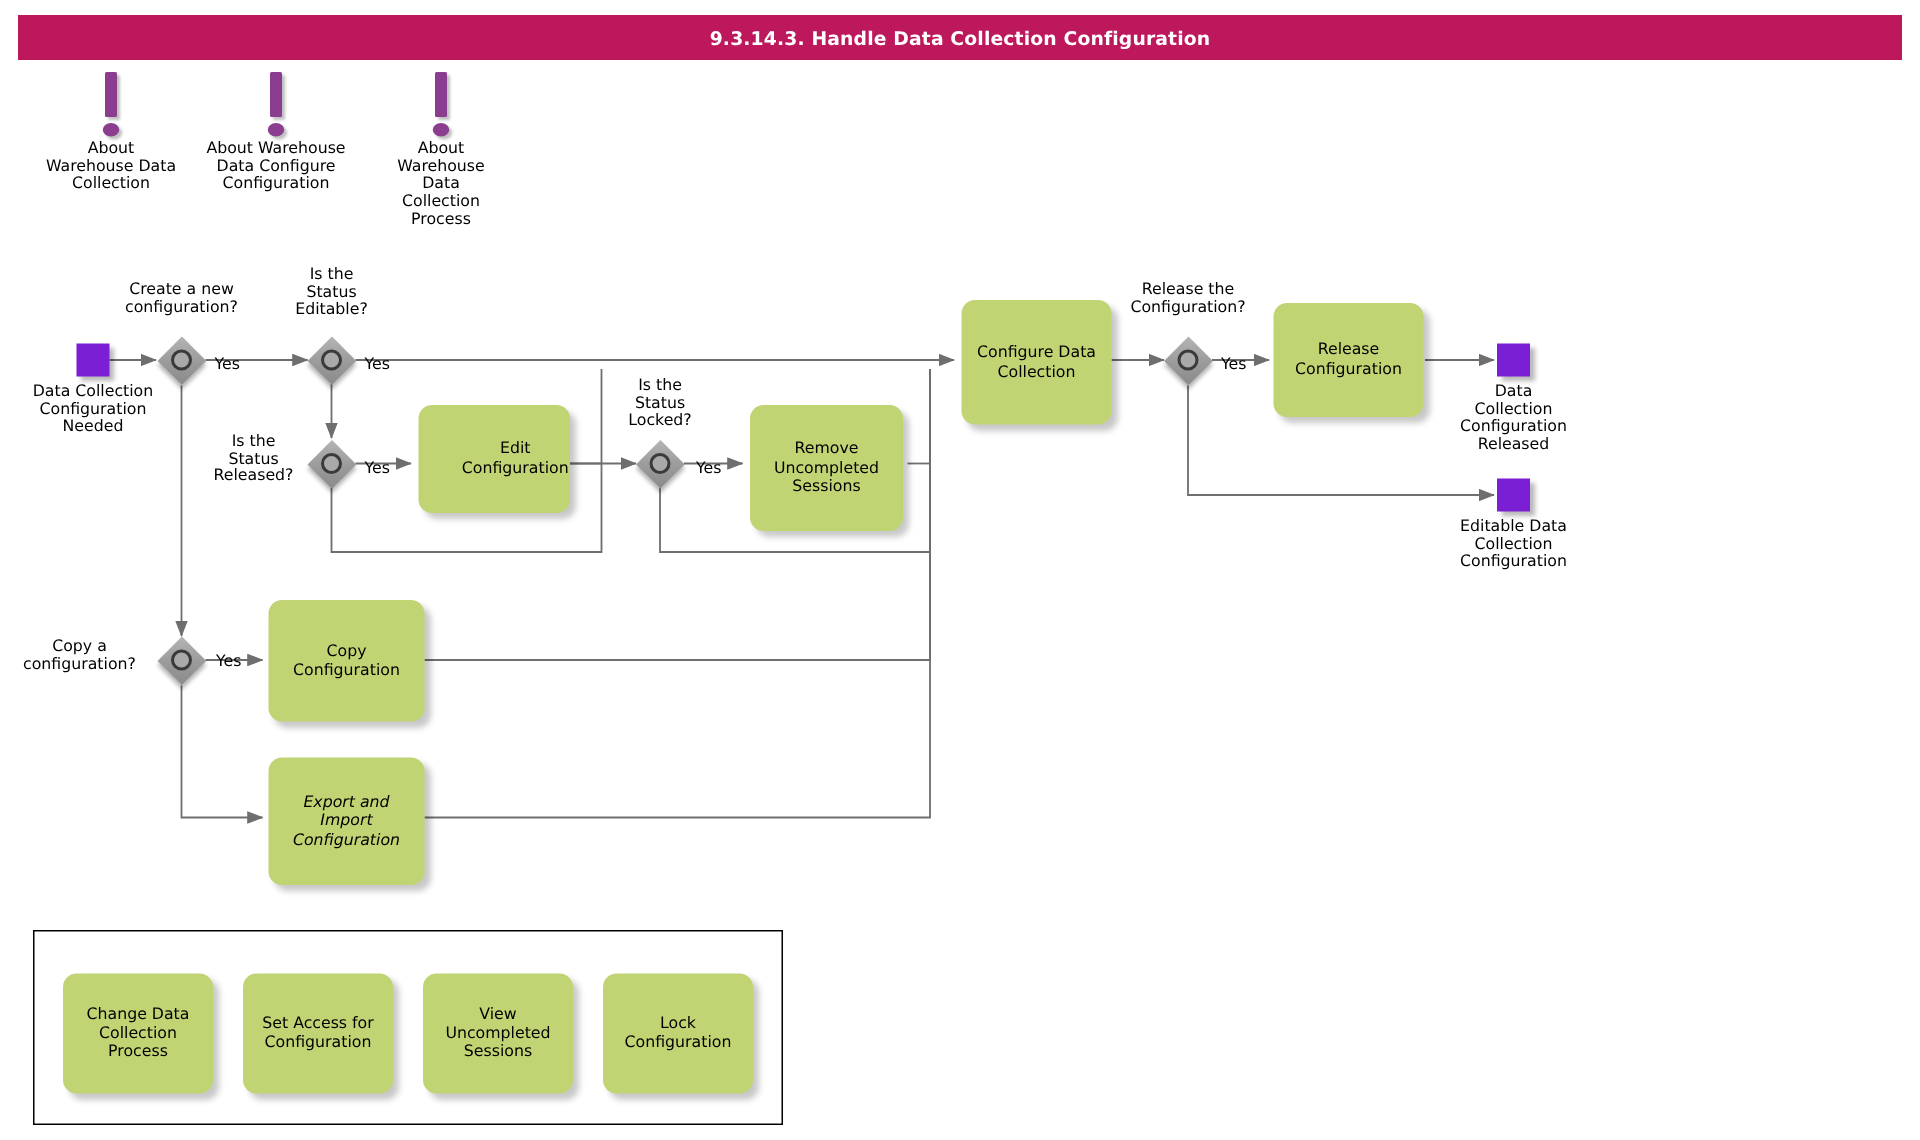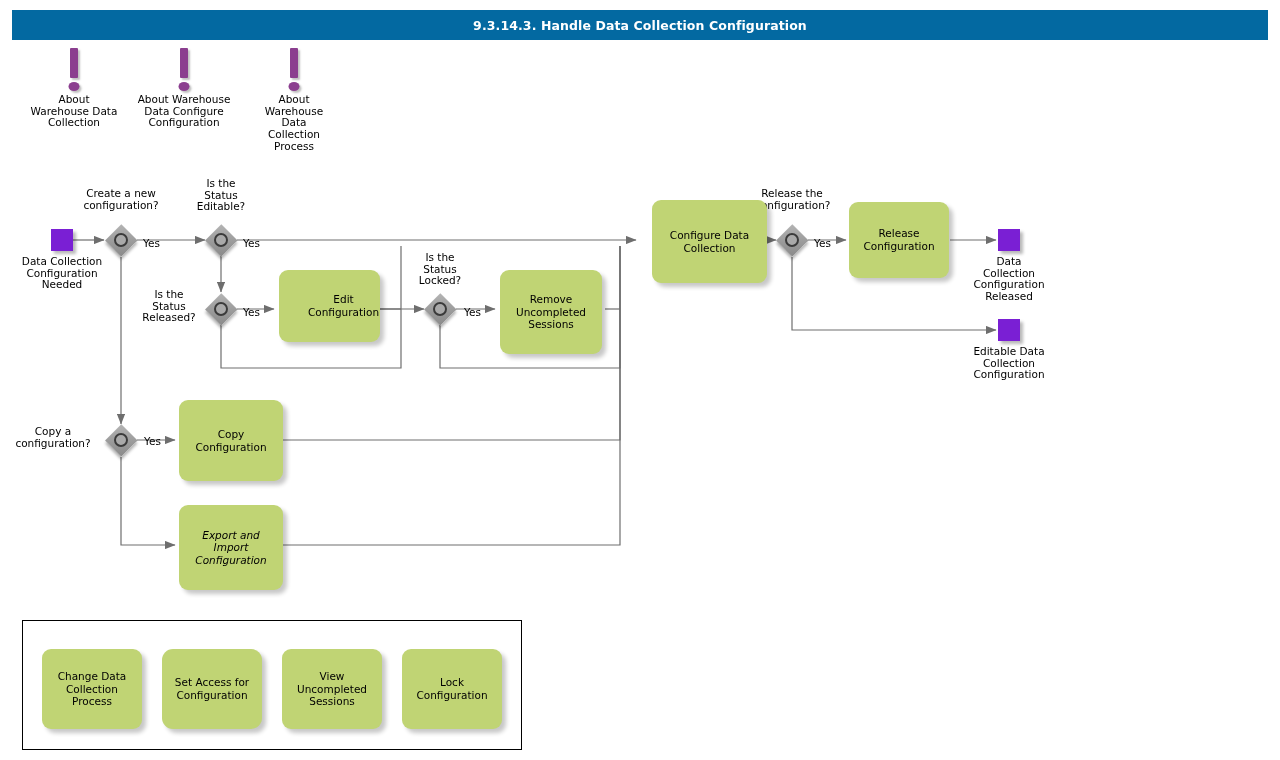--- a/index.html
+++ b/index.html
@@ -1,21 +1,21 @@
 <!DOCTYPE html>
 <html><head>
 <meta charset="utf-8">
 <style>
   html,body{margin:0;padding:0;background:#ffffff;}
   body{width:1280px;height:760px;position:relative;overflow:hidden;
        font-family:"DejaVu Sans","Liberation Sans",sans-serif;}
 
   
   #title-bar{position:absolute;left:12px;top:10px;width:1256px;height:30px;
-    background:#0369a1;color:#ffffff;display:flex;align-items:center;justify-content:center;
+    background:#be185d;color:#ffffff;display:flex;align-items:center;justify-content:center;
     font-size:12.5px;font-weight:bold;letter-spacing:.1px;}
 
   
   .annot{position:absolute;width:120px;text-align:center;}
   .annot .bang{position:relative;height:46px;}
   .annot .bar{position:absolute;left:50%;transform:translateX(-50%);top:0;
        width:8px;height:30px;background:#8B3E8F;border-radius:1px;
        box-shadow:2px 2px 2px rgba(0,0,0,.25);}
   .annot .dot{position:absolute;left:50%;transform:translateX(-50%);top:34px;
        width:11px;height:9px;background:#8B3E8F;border-radius:50%;
@@ -214,21 +214,21 @@
 Configuration?</div>
 </div>
 
 <div class="task" style="left:279px;top:270px;width:101px;height:72px;white-space:pre-line;padding-left:32px;">Edit
 Configuration</div>
 
 <div class="task" style="left:500px;top:270px;width:102px;height:84px;white-space:pre-line;">Remove
 Uncompleted
 Sessions</div>
 
-<div class="task" style="left:641px;top:200px;width:115px;height:83px;white-space:pre-line;margin-left:11px;">Configure Data
+<div class="task" style="left:641px;top:200px;width:100px;height:83px;white-space:pre-line;">Configure Data
 Collection</div>
 
 <div class="task" style="left:849px;top:202px;width:100px;height:76px;white-space:pre-line;">Release
 Configuration</div>
 
 <div class="task" style="left:179px;top:400px;width:104px;height:81px;white-space:pre-line;">Copy
 Configuration</div>
 
 <div class="task" style="left:179px;top:505px;width:104px;height:85px;white-space:pre-line;font-style:italic;">Export and
 Import
@@ -238,20 +238,20 @@
 <div class="flab" style="left:243px;top:225px;">Yes</div>
 <div class="flab" style="left:243px;top:294px;">Yes</div>
 <div class="flab" style="left:464px;top:294px;">Yes</div>
 <div class="flab" style="left:144px;top:423px;">Yes</div>
 <div class="flab" style="left:814px;top:225px;">Yes</div>
 
 <div id="general-activities">
   <div class="task" style="left:19px;top:28px;width:100px;height:80px;white-space:pre-line;">Change Data
 Collection
 Process</div>
-  <div class="task" style="left:139px;top:28px;width:100px;height:80px;white-space:pre-line;border-radius:11px;">Set Access for
+  <div class="task" style="left:139px;top:28px;width:100px;height:80px;white-space:pre-line;">Set Access for
 Configuration</div>
   <div class="task" style="left:259px;top:28px;width:100px;height:80px;white-space:pre-line;">View
 Uncompleted
 Sessions</div>
   <div class="task" style="left:379px;top:28px;width:100px;height:80px;white-space:pre-line;">Lock
 Configuration</div>
 </div>
 
 </body></html>

